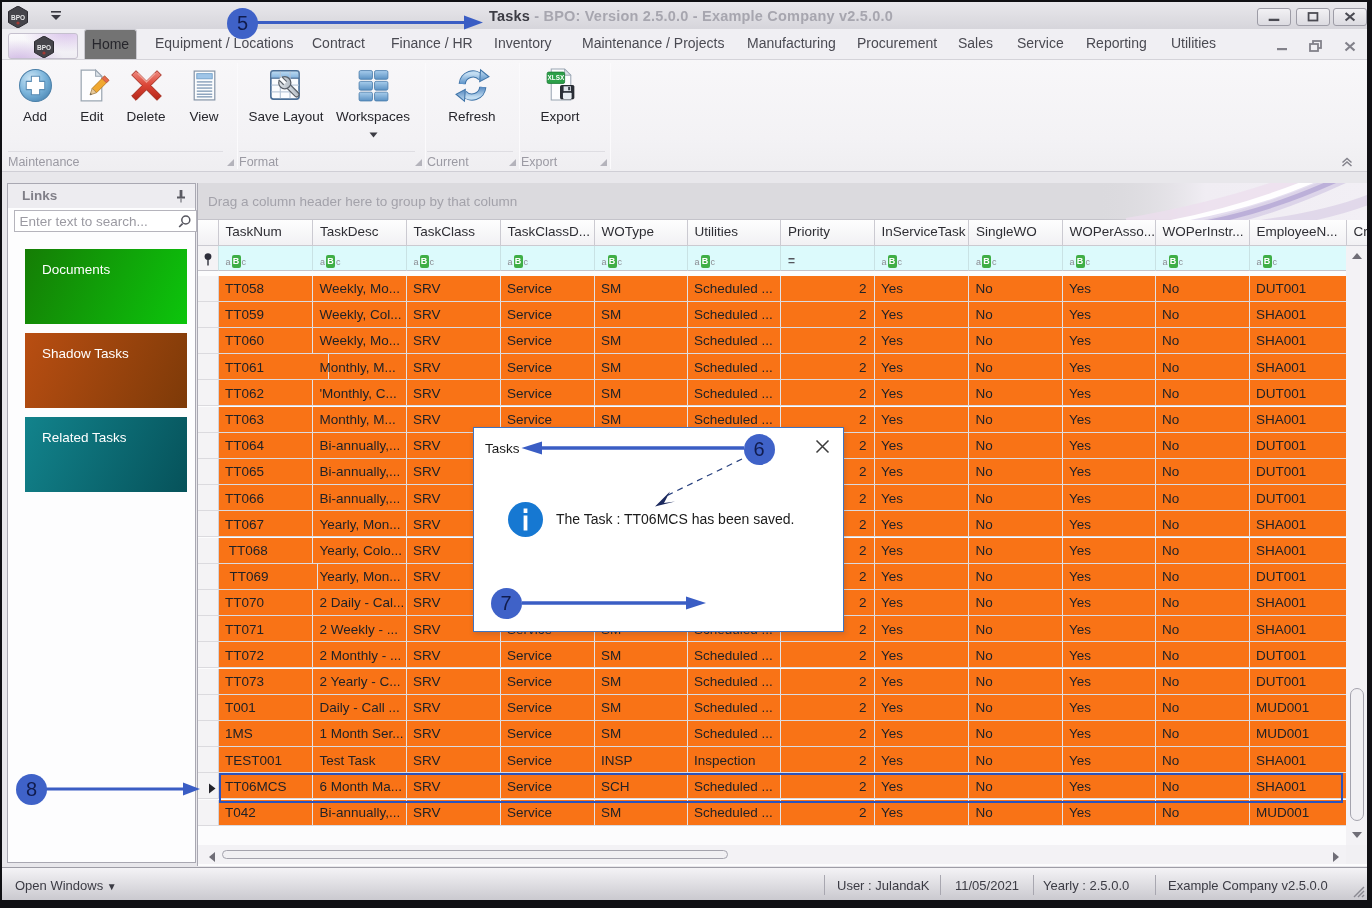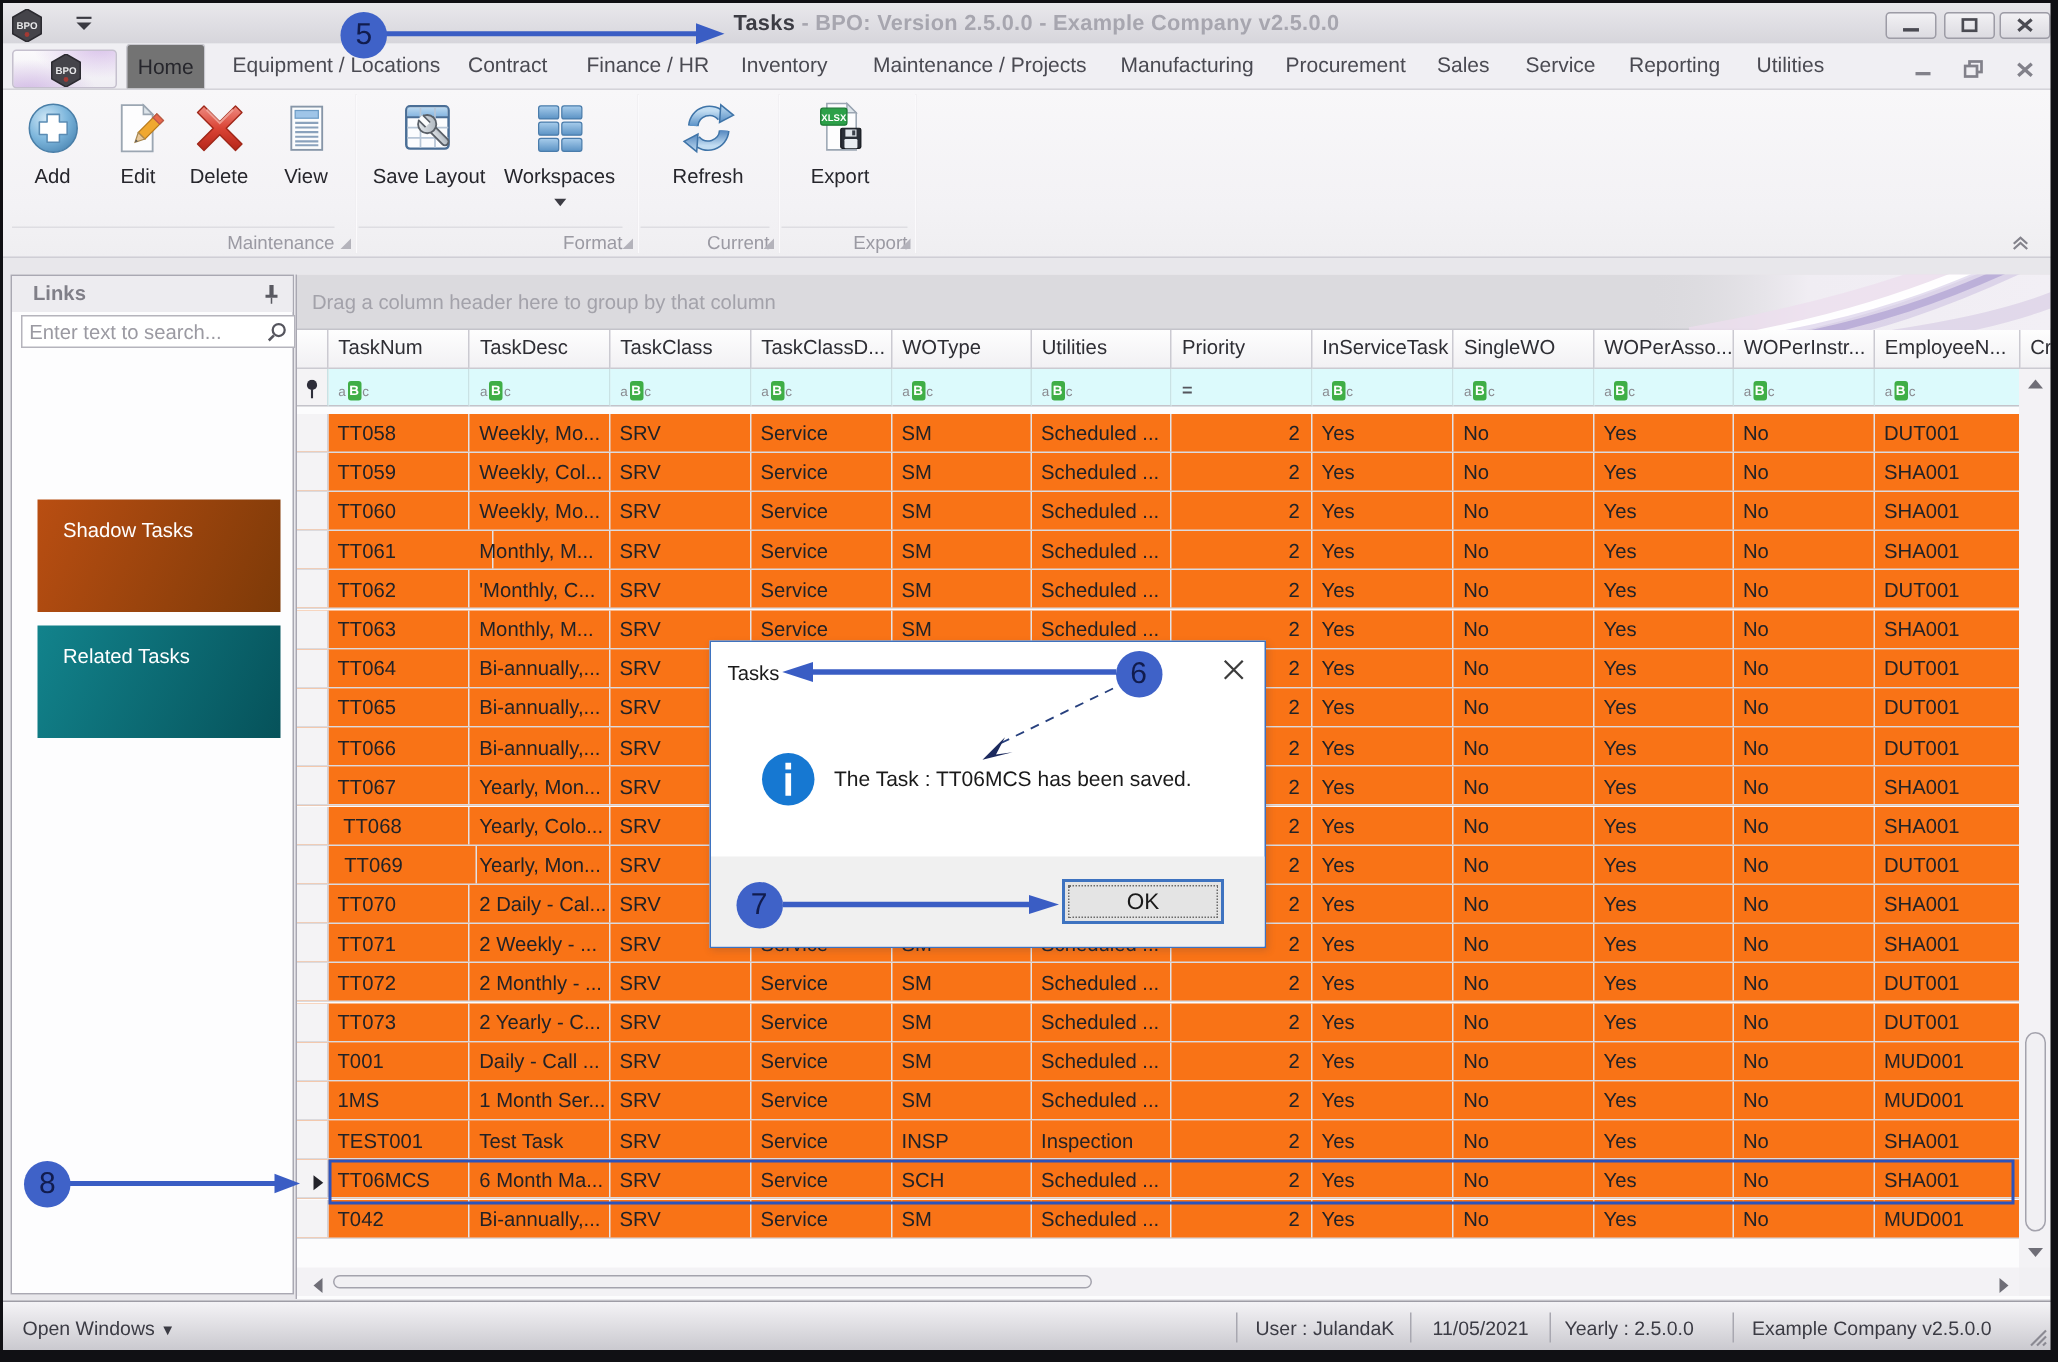--- a/index.html
+++ b/index.html
@@ -34,21 +34,21 @@
 
 #ribbon { position:absolute; left:2px; top:59px; width:1366px; height:113px;
   background:linear-gradient(#f8f7f9, #f3f2f5 70%, #efeef1); border-top:1px solid #d4d3d9;
   border-bottom:1px solid #cfced5; }
 .rbtn { position:absolute; top:8px; width:88px; height:62px; text-align:center; }
 .ricon { width:35px; height:35px; display:inline-block; }
 .rlab { font-size:13.5px; color:#26262c; margin-top:2px; white-space:nowrap; }
 .rsep { position:absolute; top:3px; height:106px; width:1px; background:#d7d6db;
   border-right:1px solid #fbfafc; }
 .gcap { position:absolute; top:91px; height:21px; border-top:1px solid #dedde2;
-  font-size:12.5px; color:#9b9aa3; text-align:right; line-height:20px; }
+  font-size:12.5px; color:#9b9aa3; text-align:left; line-height:20px; }
 .glaunch { position:absolute; width:9px; height:9px; bottom:4px; }
 #chev { position:absolute; right:14px; top:97px; width:14px; height:10px; }
 
 
 #mainbg { position:absolute; left:2px; top:173px; width:1366px; height:695px; background:#e8e7eb; }
 
 
 #lpanel { position:absolute; left:7px; top:183px; width:189px; height:680px;
   border:1px solid #a9a8b2; background:#fdfdfe; }
 #lp-cap { position:absolute; left:0; top:0; width:100%; height:24px; background:#edecf0;
@@ -340,20 +340,21 @@
         <rect x="2" y="7.5" width="8" height="2" fill="#5a5a62"></rect>
         <rect x="5.5" y="9.5" width="1" height="4" fill="#5a5a62"></rect>
   </svg>
   <div id="lp-search">
         <span>Enter text to search...</span>
     <svg class="abs" style="right:5px;top:4px" width="13" height="13" viewBox="0 0 13 13">
       <circle cx="7.8" cy="5" r="4" fill="none" stroke="#55555e" stroke-width="1.5"></circle>
       <line x1="4.6" y1="8.6" x2="1.2" y2="12" stroke="#55555e" stroke-width="1.7"></line>
     </svg>
   </div>
+  <div class="lbox" style="top:65px; background:linear-gradient(115deg,#157d05,#0cc50c)">Documents</div>
   <div class="lbox" style="top:149px; background:linear-gradient(115deg,#b94e12,#7d3a08)">Shadow Tasks</div>
   <div class="lbox" style="top:233px; background:linear-gradient(115deg,#12838c,#06525a)">Related Tasks</div>
 </div>
 
 <div id="grid">
   <div id="groupbar">
         <span>Drag a column header here to group by that column</span>
     <svg class="abs" style="right:0;top:0" width="270" height="37" viewBox="0 0 270 37">
       <defs>
             <linearGradient id="gbl" x1="0" y1="0" x2="1" y2="0">
@@ -806,23 +807,20 @@
           <line x1="13" y1="11" x2="11" y2="13"></line>
         </g>
   </svg>
 </div>
 
 <div id="dlg">
   <div id="dlg-title">Tasks</div>
   <svg class="abs" style="right:13px;top:11px" width="15" height="15" viewBox="0 0 15 15">
     <path d="M1.5 1.5 L13.5 13.5 M13.5 1.5 L1.5 13.5" stroke="#3c3c3c" stroke-width="1.5"></path>
   </svg>
-  <div id="dlg-foot">
-        <div id="okbtn">OK<div id="okfocus"></div></div>
-      </div>
 </div>
 <svg id="info-ic" viewBox="0 0 37 37">
   <circle cx="18.5" cy="18.5" r="17.5" fill="#1678d2"></circle>
   <rect x="16.6" y="7.5" width="3.8" height="4.5" fill="#fff"></rect>
   <rect x="16.6" y="14.5" width="3.8" height="15" fill="#fff"></rect>
 </svg>
 <div id="dlg-msg">The Task : TT06MCS has been saved.</div>
 
 <svg class="ov">
   <g stroke="#3a5dc4" fill="#3a5dc4">

